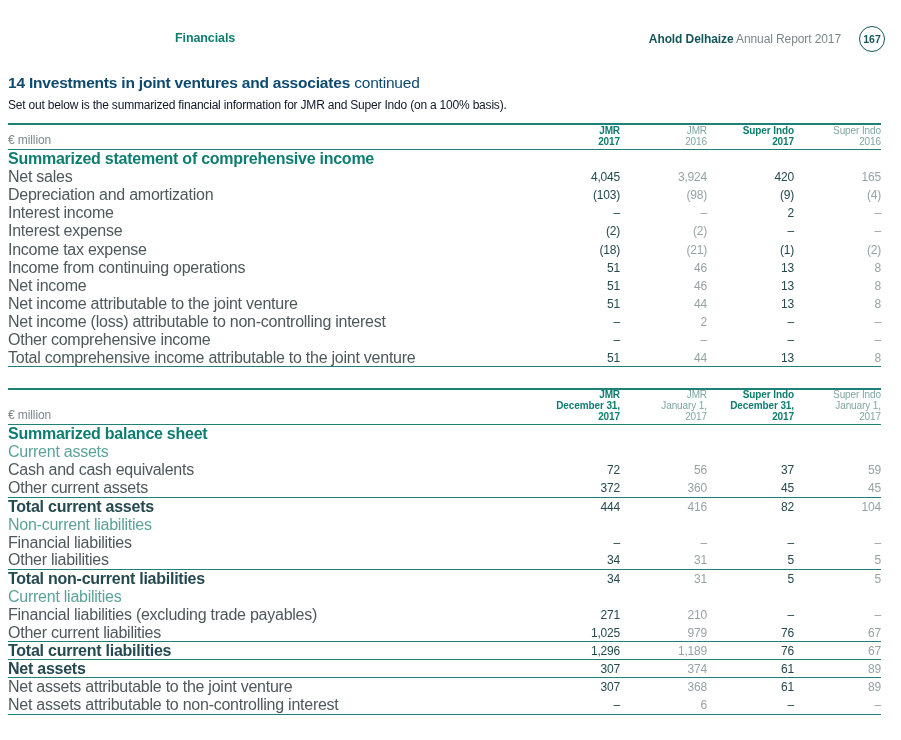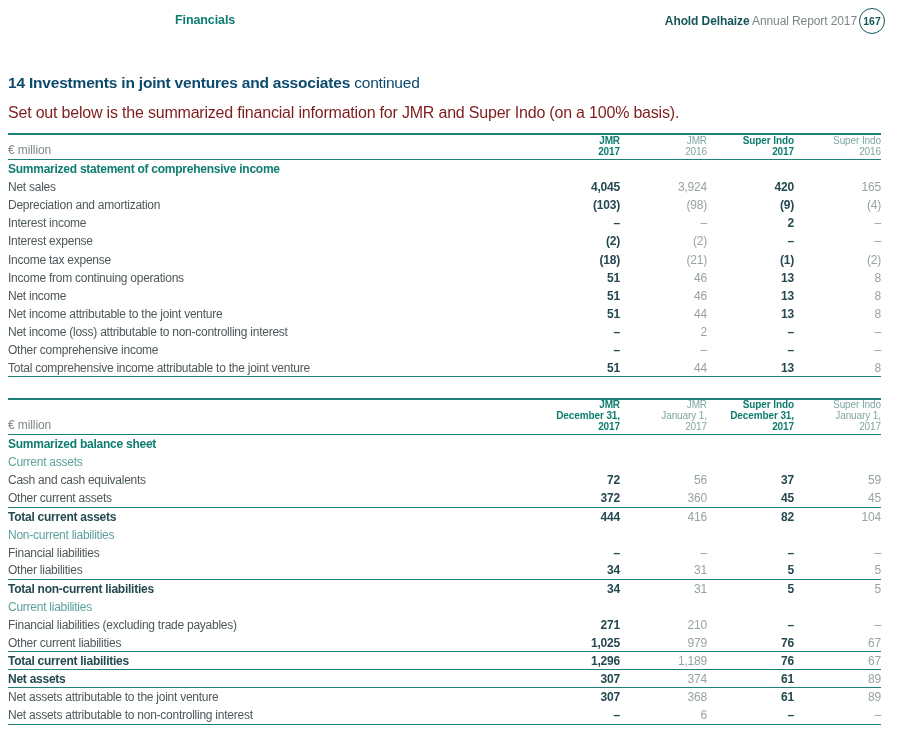--- a/index.html
+++ b/index.html
@@ -4,47 +4,47 @@
 <style>
   html,body{margin:0;padding:0;background:#ffffff;}
   .page{
     position:relative;
     width:901px;height:740px;
     background:#ffffff;
     font-family:"Liberation Sans", sans-serif;
     overflow:hidden;
   }
   
-  .pg-header{position:absolute;top:0;left:0;width:100%;height:46px;}
+  .pg-header{position:absolute;top:18px;left:0;width:100%;height:46px;}
   .hdr-section{
     position:absolute;left:175px;top:13px;
     font-size:12.5px;font-weight:bold;color:#0d7d70;letter-spacing:-0.1px;
   }
   .hdr-right{
     position:absolute;right:16px;top:8px;
-    display:flex;align-items:center;gap:2px;
+    display:flex;align-items:center;gap:18px;
   }
   .hdr-report{font-size:12px;letter-spacing:-0.1px;white-space:nowrap;}
   .hdr-brand{font-weight:bold;color:#15565a;}
   .hdr-report-title{color:#7c8788;}
   .pagenum-circle{
     width:24px;height:24px;border-radius:50%;
     border:1.5px solid #15565a;
     display:flex;align-items:center;justify-content:center;
     font-size:10.5px;font-weight:bold;color:#15565a;
   }
   
   .content{position:absolute;left:8px;top:74px;width:873px;}
   .note-title{
     font-size:15.5px;color:#0c4a6e;letter-spacing:-0.2px;line-height:18px;
   }
   .note-title .bold-part{font-weight:bold;}
   .note-title .cont-part{font-weight:normal;}
   .note-intro{
-    margin-top:12px;font-size:16px;color:#7f1d1d;letter-spacing:-0.2px;
+    margin-top:6px;font-size:12px;color:#0f172a;letter-spacing:-0.2px;
   }
   
   .fin-table{width:100%;}
   .t1{margin-top:11px;}
   .t2{margin-top:21px;}
   .thead{
     display:flex;align-items:flex-end;
     border-top:2px solid #1d8177;border-bottom:1.5px solid #1d8177;
     box-sizing:border-box;
   }
@@ -54,27 +54,27 @@
   .colh{
     width:87px;text-align:right;font-size:10px;line-height:11px;
     padding-bottom:2px;letter-spacing:-0.1px;white-space:nowrap;
   }
   .colh.hb{font-weight:bold;color:#0d7d70;}
   .colh.hl{color:#7fa7a1;}
   .trow{
     display:flex;align-items:center;height:18.1px;box-sizing:border-box;
   }
   .trow .lbl{
-    flex:1;font-size:12px;color:#4e585a;letter-spacing:-0.25px;white-space:nowrap;
+    flex:1;font-size:16px;color:#4e585a;letter-spacing:-0.25px;white-space:nowrap;
   }
   .trow .lbl.b{font-weight:bold;color:#24494f;}
   .trow.sec .lbl{font-weight:bold;color:#0d7d70;}
   .trow.secl .lbl{color:#5ba29a;font-weight:normal;}
   .v{width:87px;text-align:right;font-size:12px;letter-spacing:-0.2px;}
-  .v.c0,.v.c2{font-weight:bold;color:#24494f;}
+  .v.c0,.v.c2{font-weight:normal;color:#24494f;}
   .v.c1,.v.c3{color:#97a3a3;}
   .bb{border-bottom:1.5px solid #1d8177;}
 </style>
 </head>
 <body>
 
 <div class="page">
 
   <div class="pg-header">
     <div class="hdr-section">Financials</div>

